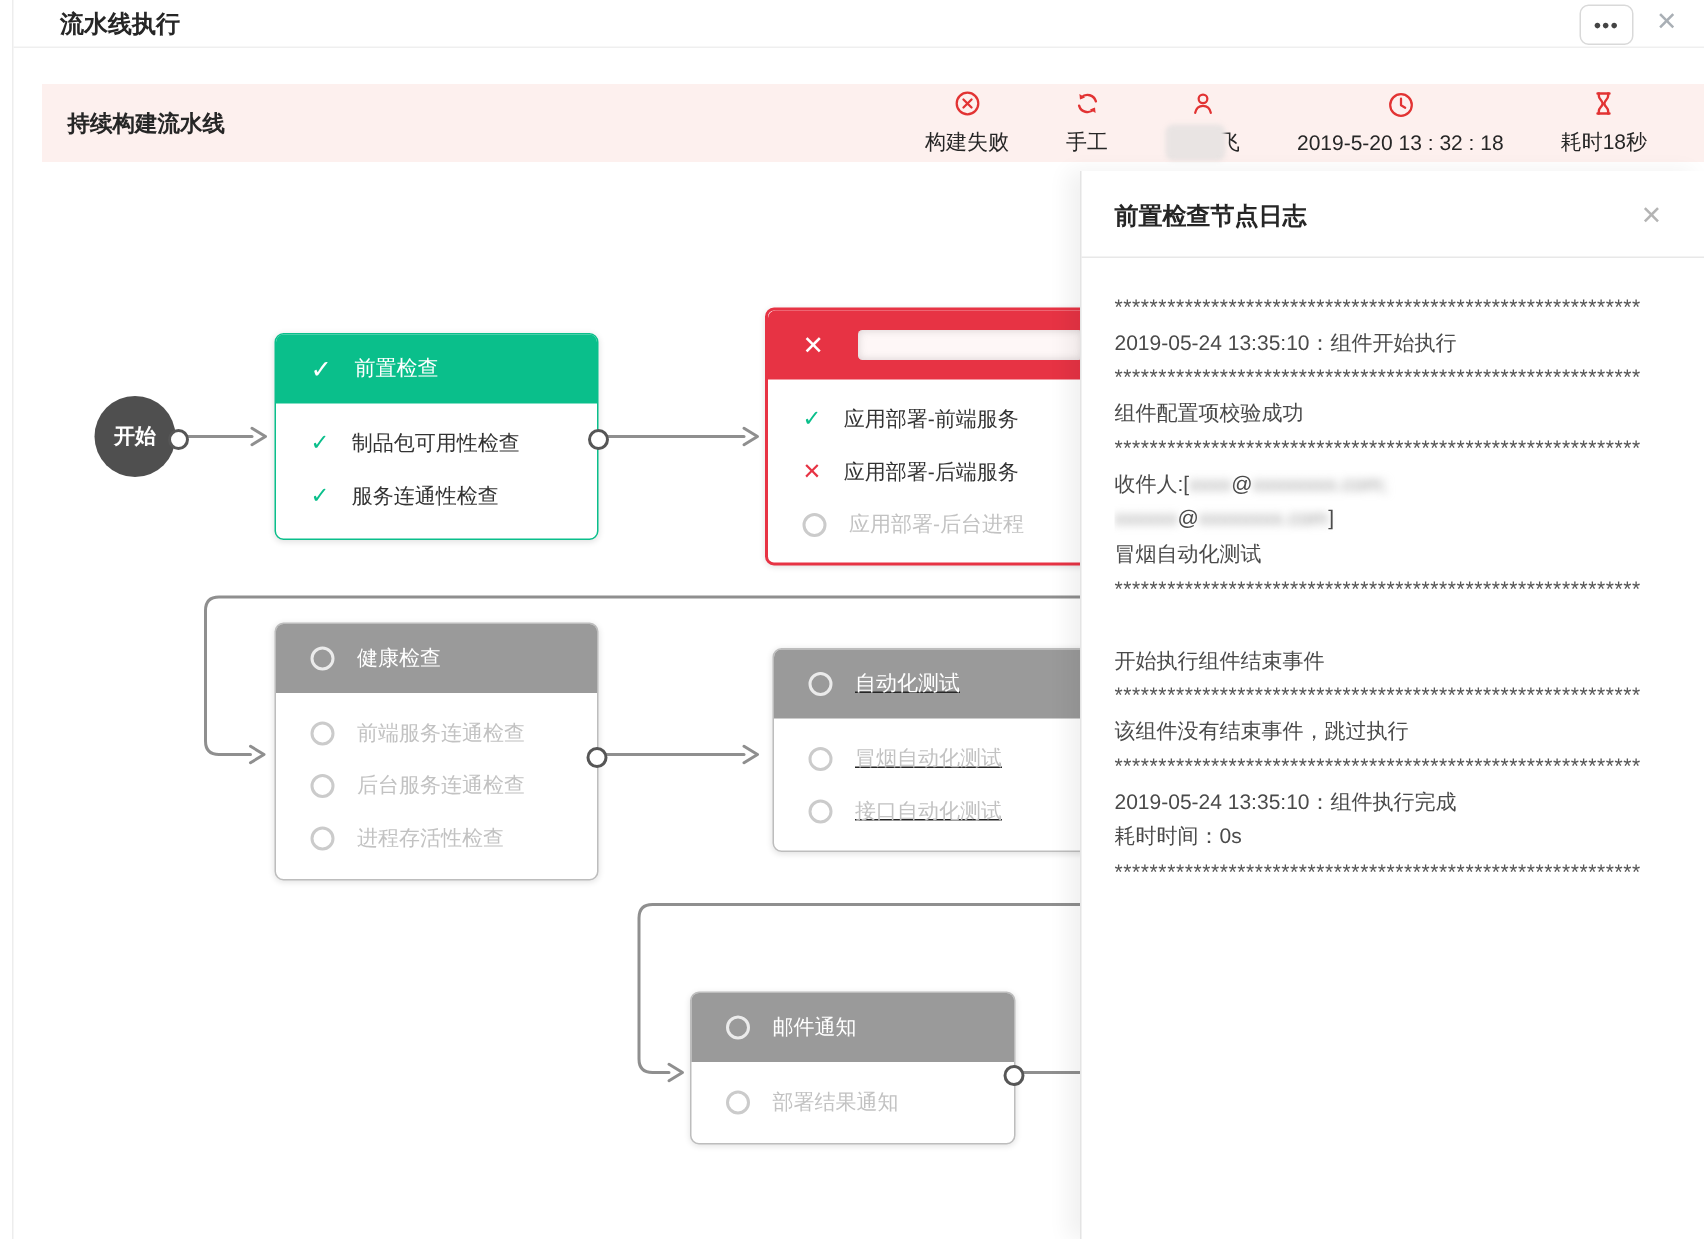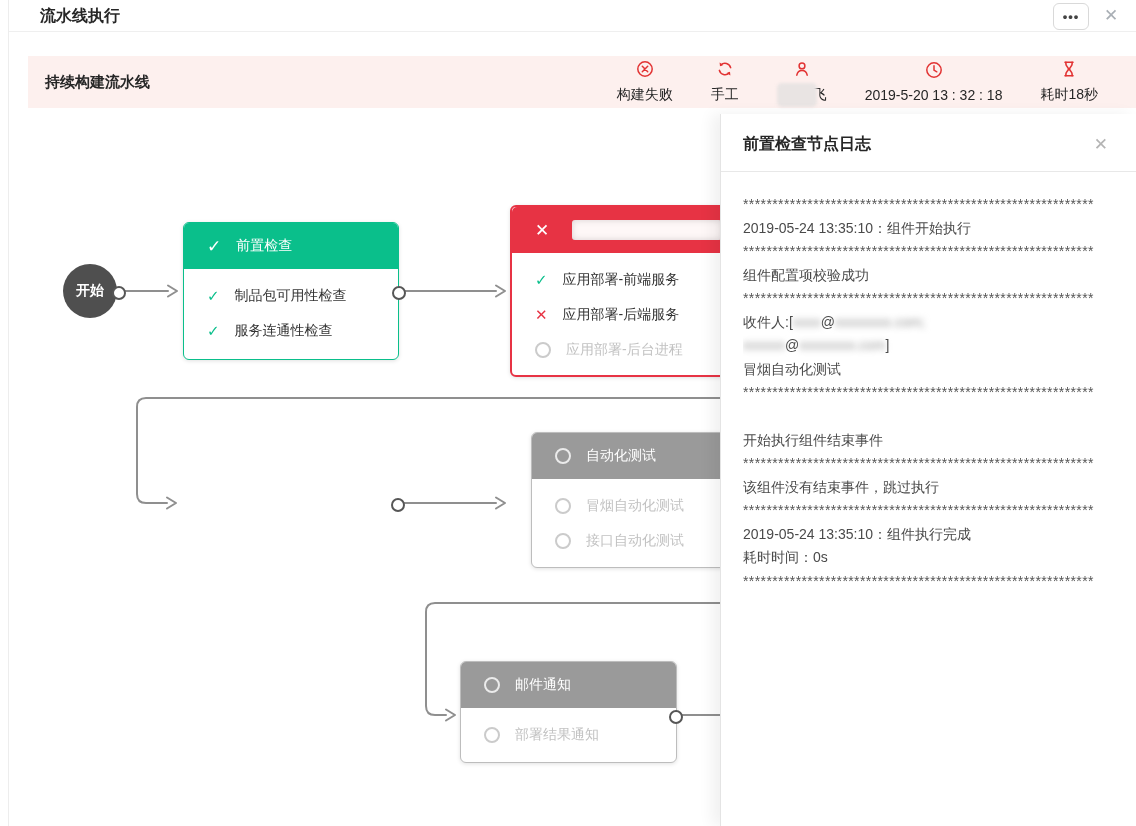--- a/index.html
+++ b/index.html
@@ -190,22 +190,42 @@
           <span class="ic-cross">✕</span>
           <span>应用部署-后端服务</span>
         </div>
         <div class="node-item pending">
           <span class="ic-circle"></span>
           <span>应用部署-后台进程</span>
         </div>
       </div>
     </div>
 
-
-    <div class="node pending" style="left:531px;top:324px;width:238px;height:136px;box-sizing:border-box;">
+    <div class="node pending" style="left:183px;top:307px;width:216px;height:172px;box-sizing:border-box;">
+      <div class="node-header">
+        <span class="ic-circle"></span>
+        <span>健康检查</span>
+      </div>
+      <div class="node-body">
+        <div class="node-item pending">
+          <span class="ic-circle"></span>
+          <span>前端服务连通检查</span>
+        </div>
+        <div class="node-item pending">
+          <span class="ic-circle"></span>
+          <span>后台服务连通检查</span>
+        </div>
+        <div class="node-item pending">
+          <span class="ic-circle"></span>
+          <span>进程存活性检查</span>
+        </div>
+      </div>
+    </div>
+
+    <div class="node pending" style="left:515px;top:324px;width:238px;height:136px;box-sizing:border-box;text-decoration:underline;">
       <div class="node-header">
         <span class="ic-circle"></span>
         <span>自动化测试</span>
       </div>
       <div class="node-body">
         <div class="node-item pending">
           <span class="ic-circle"></span>
           <span>冒烟自动化测试</span>
         </div>
         <div class="node-item pending">

